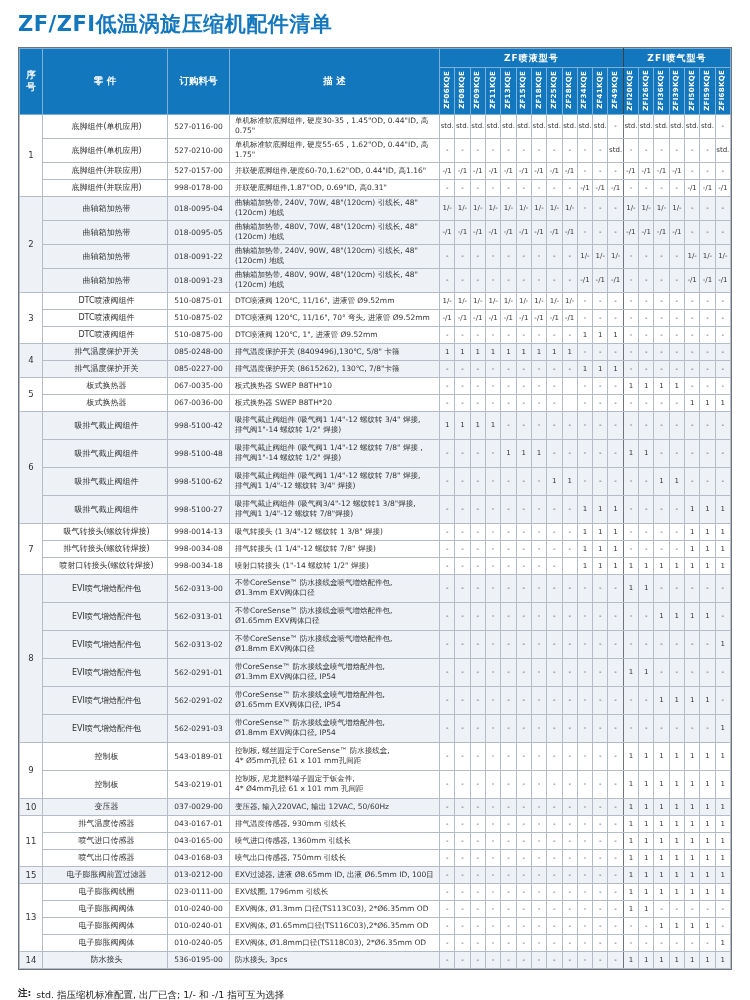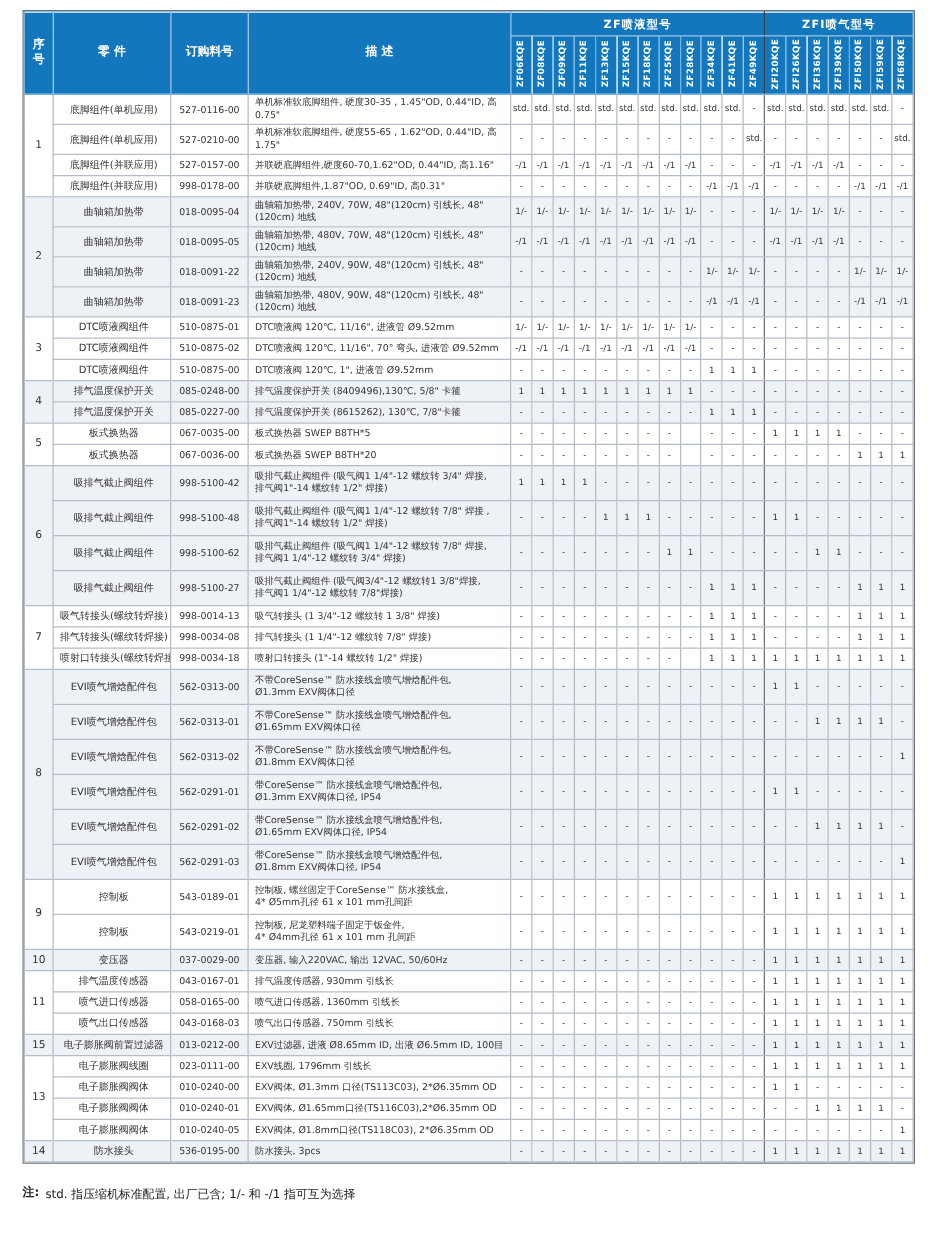--- a/index.html
+++ b/index.html
@@ -18,21 +18,21 @@
   table { border-collapse:collapse; table-layout:fixed; width:712px; }
   th, td {
     border:1px solid #b6bcc6; padding:0; text-align:center;
     vertical-align:middle; overflow:hidden;
   }
   thead th {
     background:#1377be; color:#fff; font-weight:bold;
     border:1px solid #79b1da;
   }
   th.c-seq  { width:23px; }
-  th.c-part { width:94px; }
+  th.c-part { width:125px; }
   th.c-pn   { width:62px; }
   th.c-desc { width:210px; }
   .left-h  { font-size:9.5px; line-height:1.35; }
   .group-h { font-size:9px; height:19px; letter-spacing:1px; }
   .model-h { height:46px; vertical-align:middle; padding:2px 0 3px 0; }
   .vtext {
     writing-mode:vertical-rl; transform:rotate(180deg);
     font-size:7px; font-weight:bold; line-height:1;
     margin:0 auto; letter-spacing:0.3px; white-space:nowrap;
   }
@@ -50,20 +50,21 @@
   td.zf-last, th.zf-last { border-right:1px solid #70757d; }
   thead th.zf-last { border-right:1px solid #404040; }
   .note { display:flex; margin-top:13px; font-size:9.5px; color:#222; }
   .note-label { font-weight:bold; margin-right:5px; white-space:nowrap; }
   .note-lines > div { line-height:1.75; }
 </style>
 </head>
 <body>
 
 <div class="page">
+  <div class="page-title">ZF/ZFI低温涡旋压缩机配件清单</div>
 
   <div class="table-wrap">
     <table>
       <thead>
         <tr>
           <th class="c-seq left-h" rowspan="2">序 号</th>
           <th class="c-part left-h" rowspan="2">零 件</th>
           <th class="c-pn left-h" rowspan="2">订购料号</th>
           <th class="c-desc left-h" rowspan="2">描 述</th>
           <th class="group-h zf-last" colspan="12">ZF喷液型号</th>
@@ -443,21 +444,21 @@
             <td class="val">-</td>
             <td class="val">-</td>
             <td class="val">-</td>
             <td class="val">-</td>
             <td class="val">-</td>
           </tr>
           <tr class="plain group-start">
             <td class="seq" rowspan="2">5</td>
             <td class="part">板式换热器</td>
             <td class="pn">067-0035-00</td>
-            <td class="desc">板式换热器 SWEP B8TH*5</td>
+            <td class="desc">板式换热器 SWEP B8TH*10</td>
             <td class="val">-</td>
             <td class="val">-</td>
             <td class="val">-</td>
             <td class="val">-</td>
             <td class="val">-</td>
             <td class="val">-</td>
             <td class="val">-</td>
             <td class="val">-</td>
             <td class="val"></td>
             <td class="val">-</td>
@@ -916,21 +917,21 @@
             <td class="val">1</td>
             <td class="val">1</td>
             <td class="val">1</td>
             <td class="val">1</td>
             <td class="val">1</td>
             <td class="val">1</td>
             <td class="val">1</td>
           </tr>
           <tr class="plain">
             <td class="part">喷气进口传感器</td>
-            <td class="pn">058-0165-00</td>
+            <td class="pn">043-0165-00</td>
             <td class="desc">喷气进口传感器, 1360mm 引线长</td>
             <td class="val">-</td>
             <td class="val">-</td>
             <td class="val">-</td>
             <td class="val">-</td>
             <td class="val">-</td>
             <td class="val">-</td>
             <td class="val">-</td>
             <td class="val">-</td>
             <td class="val">-</td>

